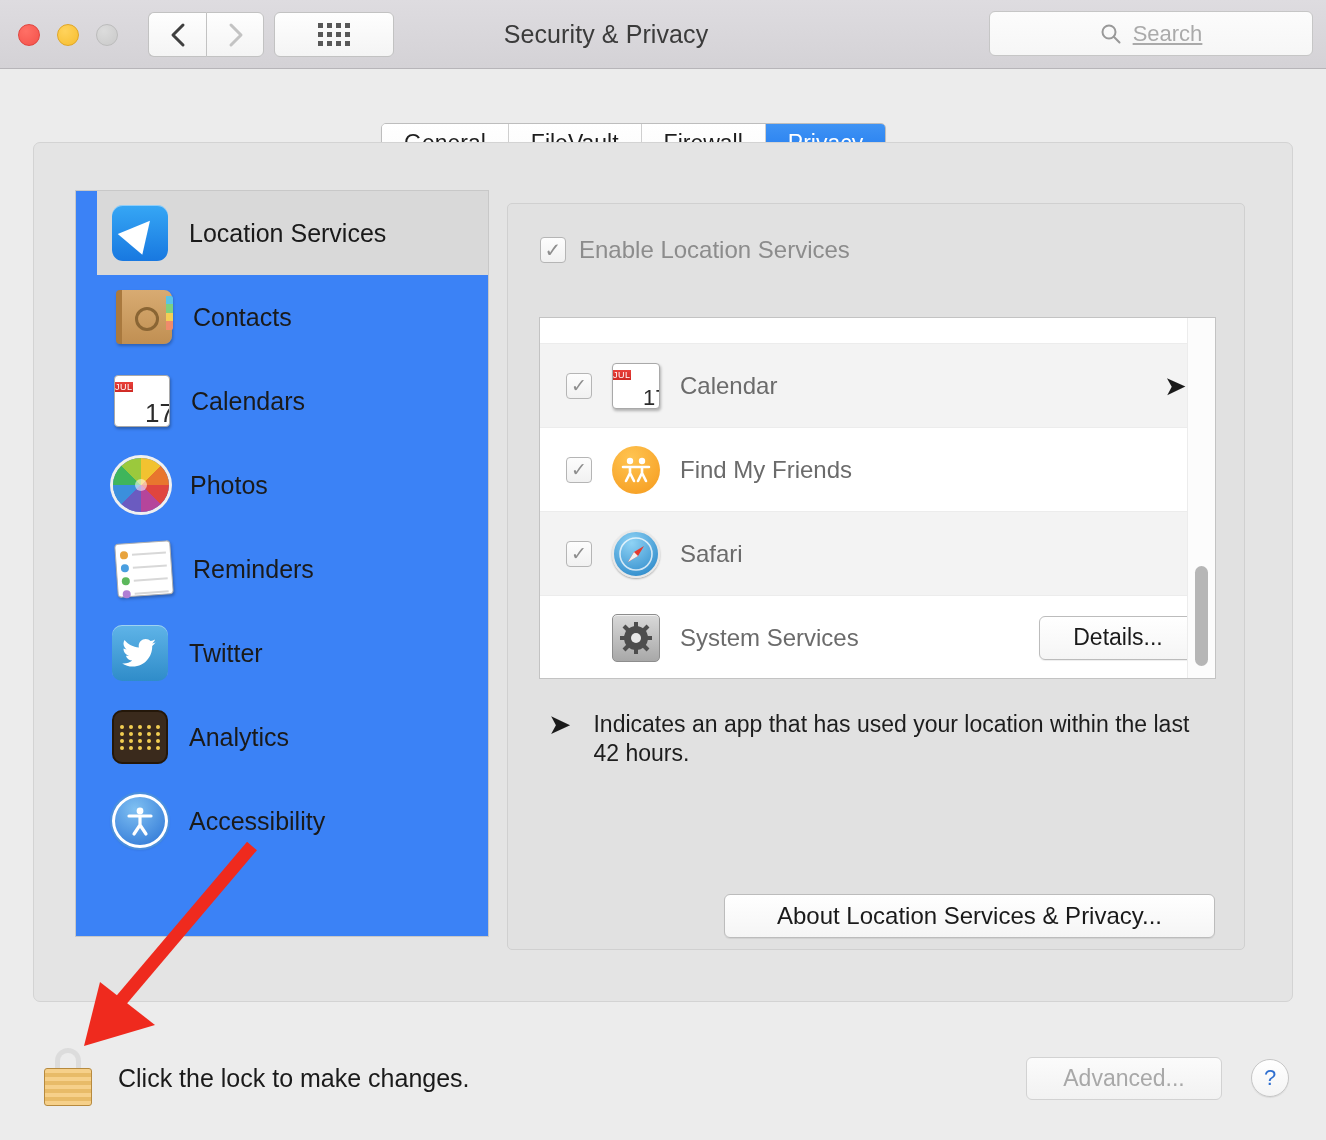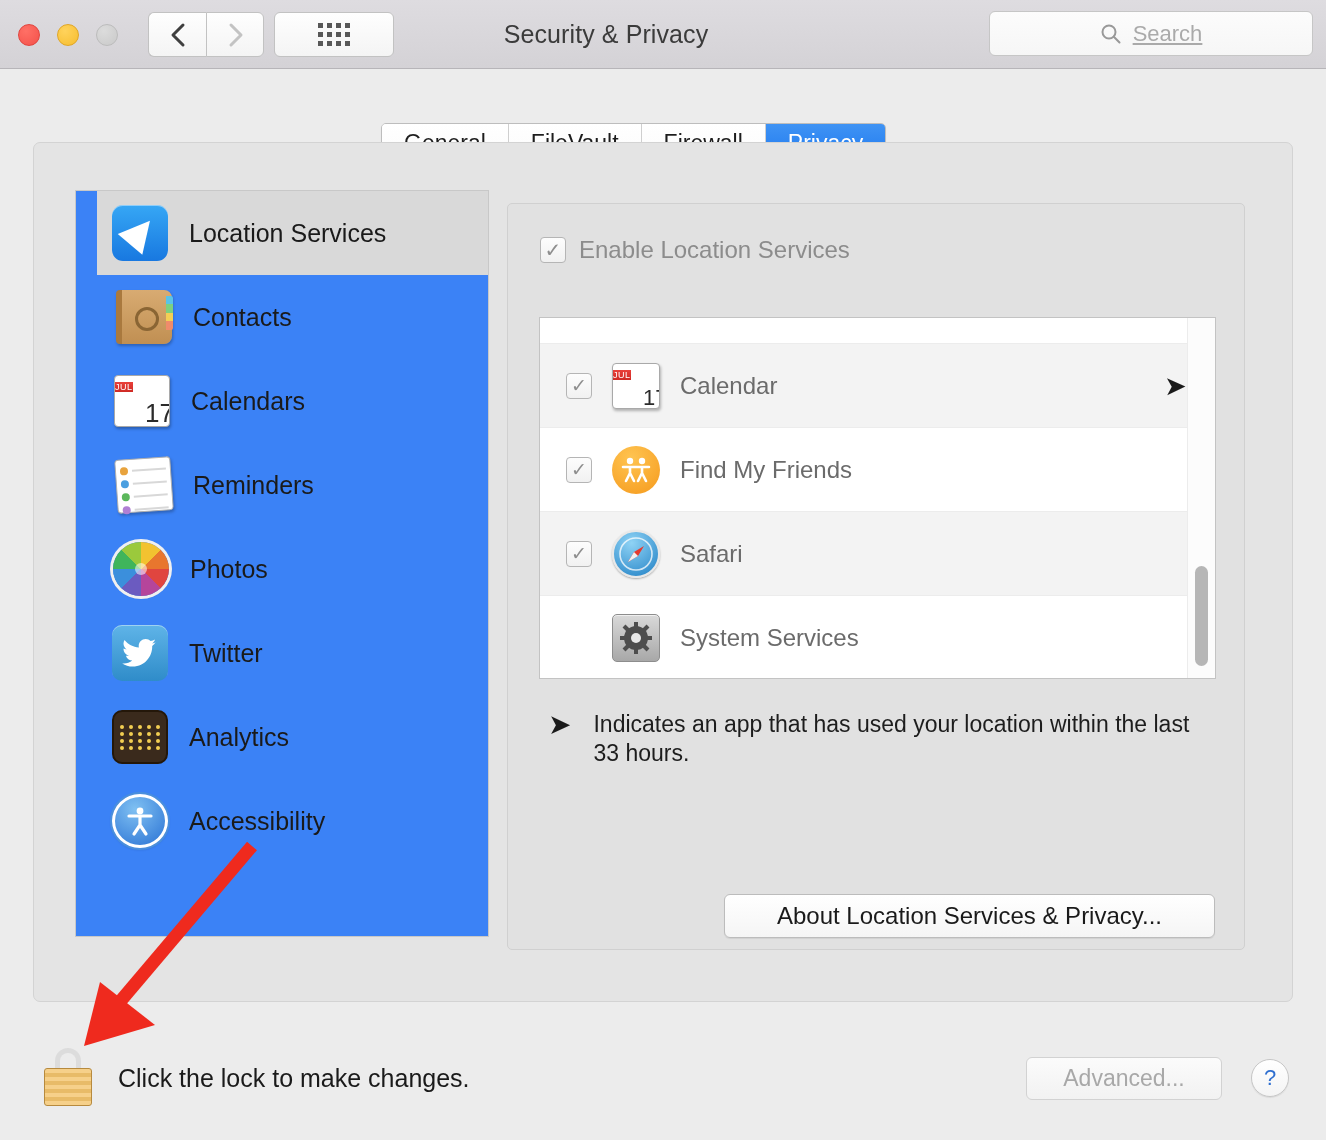--- a/index.html
+++ b/index.html
@@ -465,20 +465,25 @@
     <span class="side-icon ic-contacts"></span>
     <span class="lbl">Contacts</span>
   </div>
 
   <div class="side-item">
     <span class="side-icon ic-calendar">
       <span class="cal-top">JUL</span>
       <span class="cal-num">17</span>
     </span>
     <span class="lbl">Calendars</span>
+  </div>
+
+  <div class="side-item">
+    <span class="side-icon ic-photos"></span>
+    <span class="lbl">Photos</span>
   </div>
 
   <div class="side-item">
     <span class="side-icon ic-reminders">
       <span class="rl">
           <i class="rb" style="background:#e8a33d"></i>
           <i class="rline"></i>
         </span>
       <span class="rl">
           <i class="rb" style="background:#4a9fe0"></i>
@@ -490,25 +495,20 @@
         </span>
       <span class="rl">
           <i class="rb" style="background:#b07fd4"></i>
           <i class="rline"></i>
         </span>
     </span>
     <span class="lbl">Reminders</span>
   </div>
 
   <div class="side-item">
-    <span class="side-icon ic-photos"></span>
-    <span class="lbl">Photos</span>
-  </div>
-
-  <div class="side-item">
     <span class="side-icon ic-twitter">
       <svg width="36" height="30" viewBox="0 0 36 30">
         <path d="M34 4.2c-1.2.6-2.6 1-4 1.2 1.4-.9 2.5-2.3 3-4-1.3.8-2.8 1.4-4.4 1.7C27.4 1.8 25.6 1 23.6 1c-3.8 0-6.9 3.1-6.9 7 0 .5.06 1 .17 1.5C11.2 9.2 6 6.4 2.5 2.1c-.6 1-1 2.2-1 3.5 0 2.4 1.2 4.6 3.1 5.8-1.1 0-2.2-.3-3.1-.8v.1c0 3.4 2.4 6.2 5.5 6.9-.6.15-1.2.2-1.8.2-.45 0-.9-.04-1.3-.12.9 2.8 3.4 4.8 6.4 4.9-2.4 1.9-5.3 3-8.5 3-.55 0-1.1-.03-1.6-.1 3 1.95 6.6 3.1 10.5 3.1 12.6 0 19.5-10.6 19.5-19.8v-.9c1.3-1 2.5-2.2 3.4-3.6z" fill="#fff"></path>
       </svg>
     </span>
     <span class="lbl">Twitter</span>
   </div>
 
   <div class="side-item">
     <span class="side-icon ic-analytics">
@@ -606,30 +606,31 @@
             <line x1="1" y1="17" x2="7" y2="17"></line>
               <line x1="27" y1="17" x2="33" y2="17"></line>
             <line x1="5" y1="5" x2="9" y2="9"></line>
               <line x1="25" y1="25" x2="29" y2="29"></line>
             <line x1="29" y1="5" x2="25" y2="9"></line>
               <line x1="9" y1="25" x2="5" y2="29"></line>
           </g>
         </svg>
       </span>
       <span class="name">System Services</span>
+      <span class="details-btn">Details...</span>
     </div>
 
     <div class="scrolltrack">
       <div class="scrollthumb"></div>
     </div>
   </div>
 
   <div class="legend">
     <span class="larr">➤</span>
-    <span class="ltxt">Indicates an app that has used your location within the last 33 hours.</span>
+    <span class="ltxt">Indicates an app that has used your location within the last 42 hours.</span>
   </div>
 
   <div class="about-btn">About Location Services &amp; Privacy...</div>
 </div>
 
 <div class="lock-wrap">
   <span class="lock-shackle"></span>
   <span class="lock-body"></span>
 </div>
 <div class="lock-text">Click the lock to make changes.</div>

